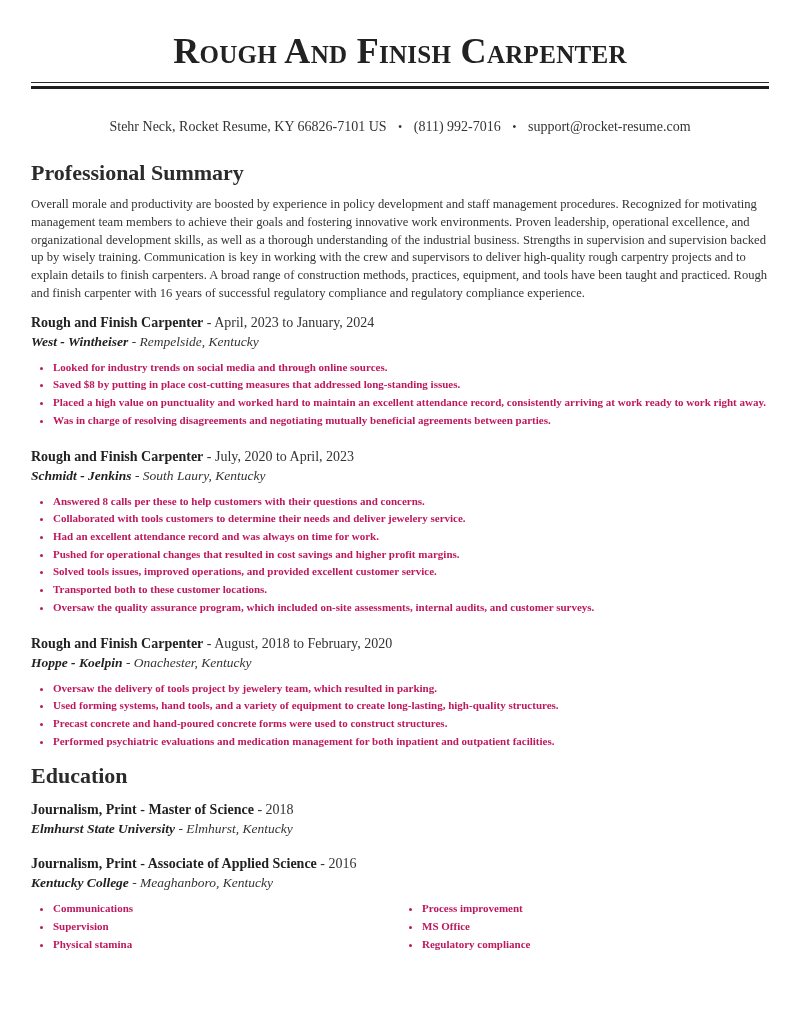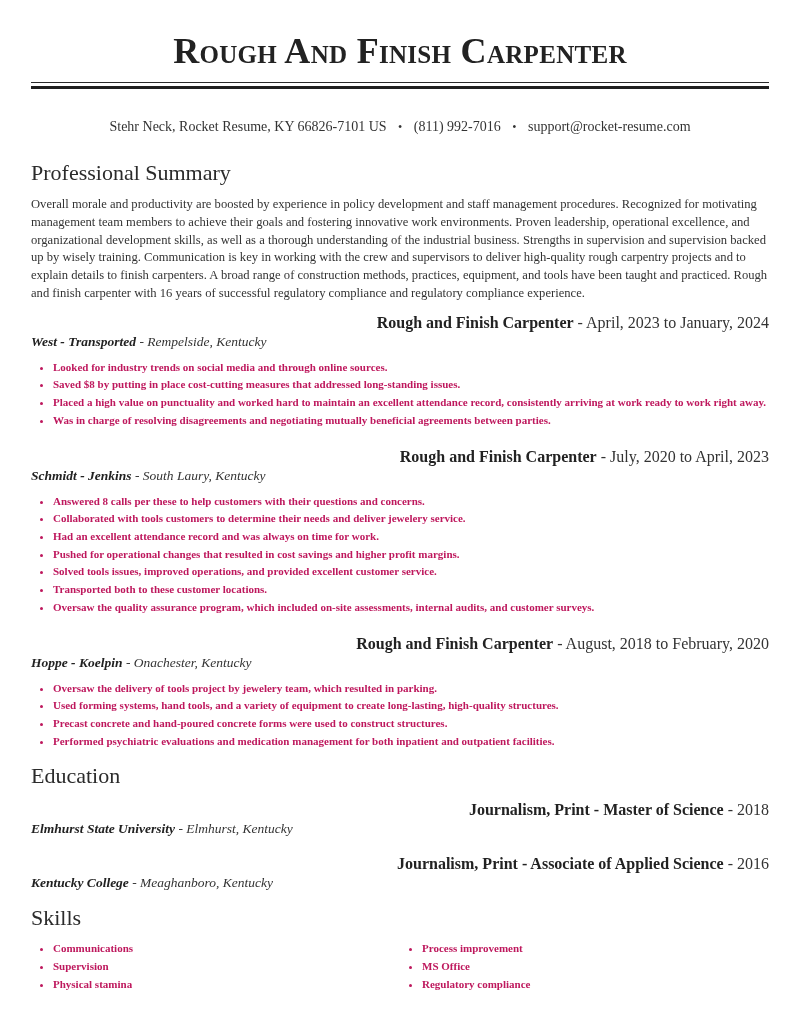--- a/index.html
+++ b/index.html
@@ -55,40 +55,39 @@
       color: #333333;
     }
     .contact .sep {
       display: inline-block;
       margin: 0 8px;
       font-size: 12px;
     }
     .section-title {
       margin: 0;
       font-size: 22px;
-      font-weight: normal;
+      font-weight: bold;
       color: #2b2b2b;
       line-height: 28px;
     }
     .summary-title { margin-top: 22px; }
     .summary-text {
       margin: 9px 0 0 0;
       font-size: 12.6px;
       line-height: 17.8px;
       color: #333333;
       text-align: left;
     }
     .work-title { margin-top: 12px; }
     .job { margin-top: 10px; }
     .job + .job { margin-top: 17px; }
     .job-head {
-      font-size: 16px;
+      font-size: 14px;
       line-height: 19px;
       color: #333333;
-      text-align: right;
     }
     .job-head b { color: #222222; }
     .job-sub {
       font-size: 13.5px;
       line-height: 19px;
       font-style: italic;
       color: #333333;
     }
     .job-sub b { color: #222222; }
     ul.bullets {
@@ -130,21 +129,21 @@
     <span class="sep">•</span>
     <span>support@rocket-resume.com</span>
   </div>
 
   <h2 class="section-title summary-title">Professional Summary</h2>
   <p class="summary-text">Overall morale and productivity are boosted by experience in policy development and staff management procedures. Recognized for motivating management team members to achieve their goals and fostering innovative work environments. Proven leadership, operational excellence, and organizational development skills, as well as a thorough understanding of the industrial business. Strengths in supervision and supervision backed up by wisely training. Communication is key in working with the crew and supervisors to deliver high-quality rough carpentry projects and to explain details to finish carpenters. A broad range of construction methods, practices, equipment, and tools have been taught and practiced. Rough and finish carpenter with 16 years of successful regulatory compliance and regulatory compliance experience.</p>
 
 
   <div class="job">
     <div class="job-head"><b>Rough and Finish Carpenter</b><span> - April, 2023 to January, 2024</span></div>
-    <div class="job-sub"><b>West - Transported</b><span> - Rempelside, Kentucky</span></div>
+    <div class="job-sub"><b>West - Wintheiser</b><span> - Rempelside, Kentucky</span></div>
     <ul class="bullets">
       <li>Looked for industry trends on social media and through online sources.</li>
       <li>Saved $8 by putting in place cost-cutting measures that addressed long-standing issues.</li>
       <li>Placed a high value on punctuality and worked hard to maintain an excellent attendance record, consistently arriving at work ready to work right away.</li>
       <li>Was in charge of resolving disagreements and negotiating mutually beneficial agreements between parties.</li>
     </ul>
   </div>
 
   <div class="job">
     <div class="job-head"><b>Rough and Finish Carpenter</b><span> - July, 2020 to April, 2023</span></div>
@@ -176,21 +175,20 @@
   <div class="edu">
     <div class="job-head"><b>Journalism, Print - Master of Science</b><span> - 2018</span></div>
     <div class="job-sub"><b>Elmhurst State University</b><span> - Elmhurst, Kentucky</span></div>
   </div>
 
   <div class="edu">
     <div class="job-head"><b>Journalism, Print - Associate of Applied Science</b><span> - 2016</span></div>
     <div class="job-sub"><b>Kentucky College</b><span> - Meaghanboro, Kentucky</span></div>
   </div>
 
-  <h2 class="section-title skills-title">Skills</h2>
 
   <div class="skills-grid">
     <ul class="bullets">
       <li>Communications</li>
       <li>Supervision</li>
       <li>Physical stamina</li>
     </ul>
     <ul class="bullets">
       <li>Process improvement</li>
       <li>MS Office</li>

